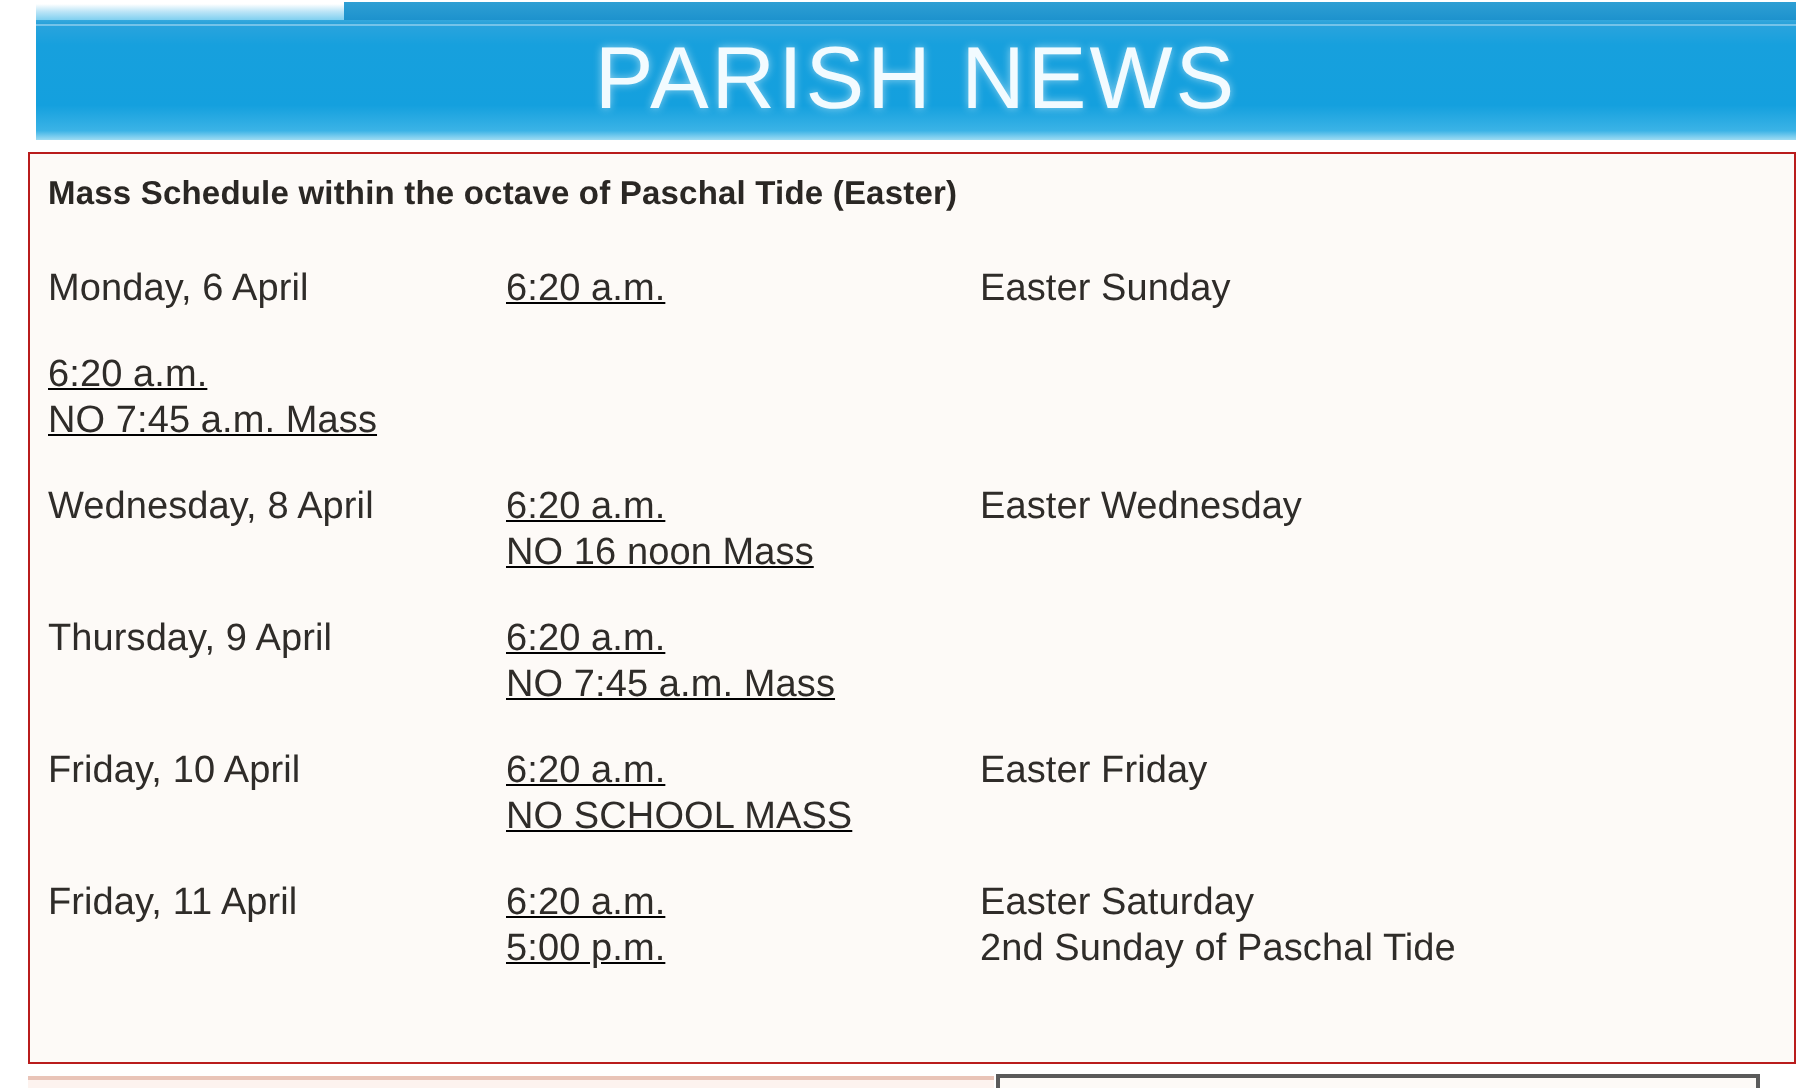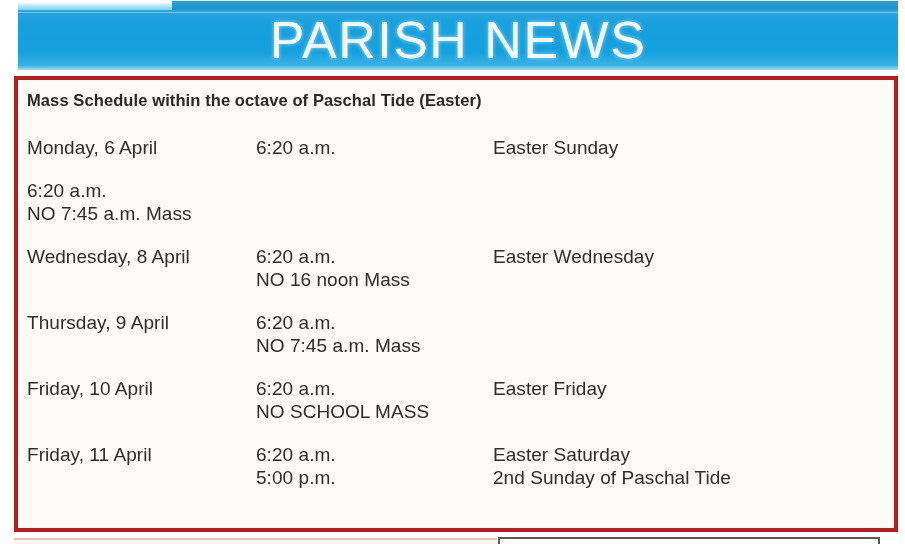--- a/index.html
+++ b/index.html
@@ -47,36 +47,36 @@
     width: 880px; height: 58px;
     background: linear-gradient(to bottom,
         #2ba4dd 0%, #17a0dd 18%, #14a0de 70%, #3bb3e6 92%, #9fdcf3 100%);
     display: flex;
     align-items: center;
     justify-content: center;
     box-shadow: inset 0 1px 0 rgba(255,255,255,0.35);
   }
   #banner-title {
     color: #f2fbff;
-    font-size: 52px;
+    font-size: 44px;
     font-weight: 400;
     letter-spacing: 1.5px;
     line-height: 1;
     text-shadow: 0 0 4px rgba(255,255,255,0.55);
     white-space: nowrap;
     transform: translateY(-1px);
   }
 
   
   #schedule-box {
     position: absolute;
     left: 14px; top: 76px;
     width: 884px; height: 456px;
     background: #fdfaf7;
-    border: 4px solid #b91c1c;
+    border: 1px solid #b91c1c;
     box-sizing: border-box;
     overflow: hidden;
     padding-left: 47px;
   }
 
   #schedule-heading {
     position: absolute;
     left: 9px; top: 11px;
     font-size: 16.5px;
     font-weight: bold;
@@ -94,20 +94,21 @@
     display: flex;
     margin-bottom: 20px;
   }
   .col-day {
     width: 229px;
     flex: 0 0 229px;
   }
   .col-time {
     width: 237px;
     flex: 0 0 237px;
+    text-decoration: underline;
   }
   .col-desc {
     flex: 1 1 auto;
   }
   .cell-line {
     font-size: 19px;
     color: #2f2c29;
     line-height: 23px;
     white-space: nowrap;
     letter-spacing: 0.05px;

